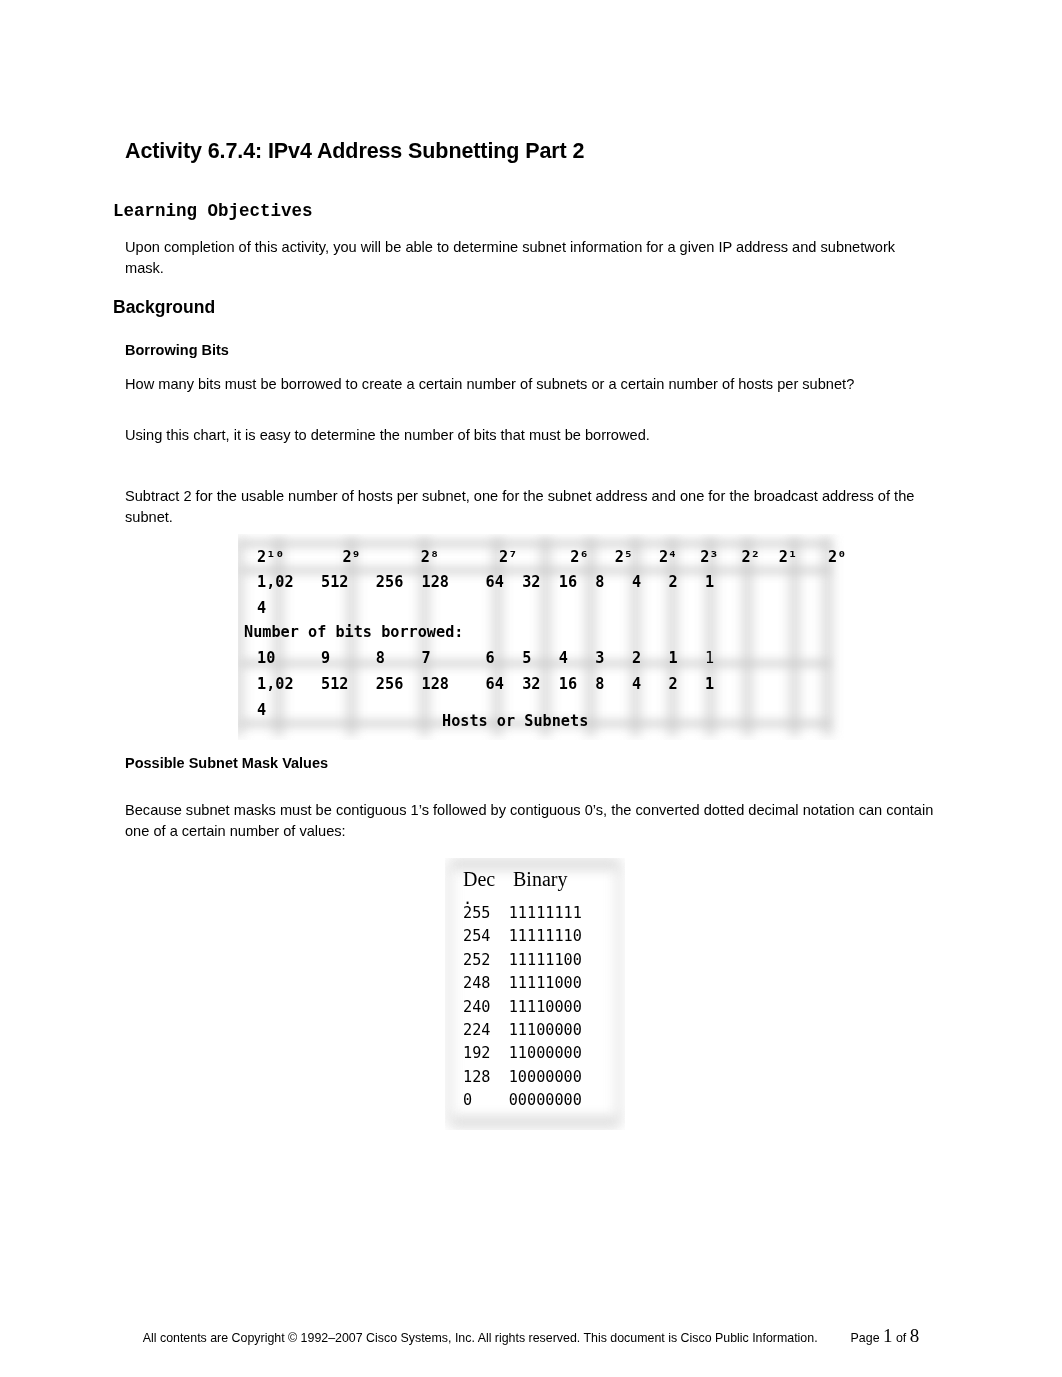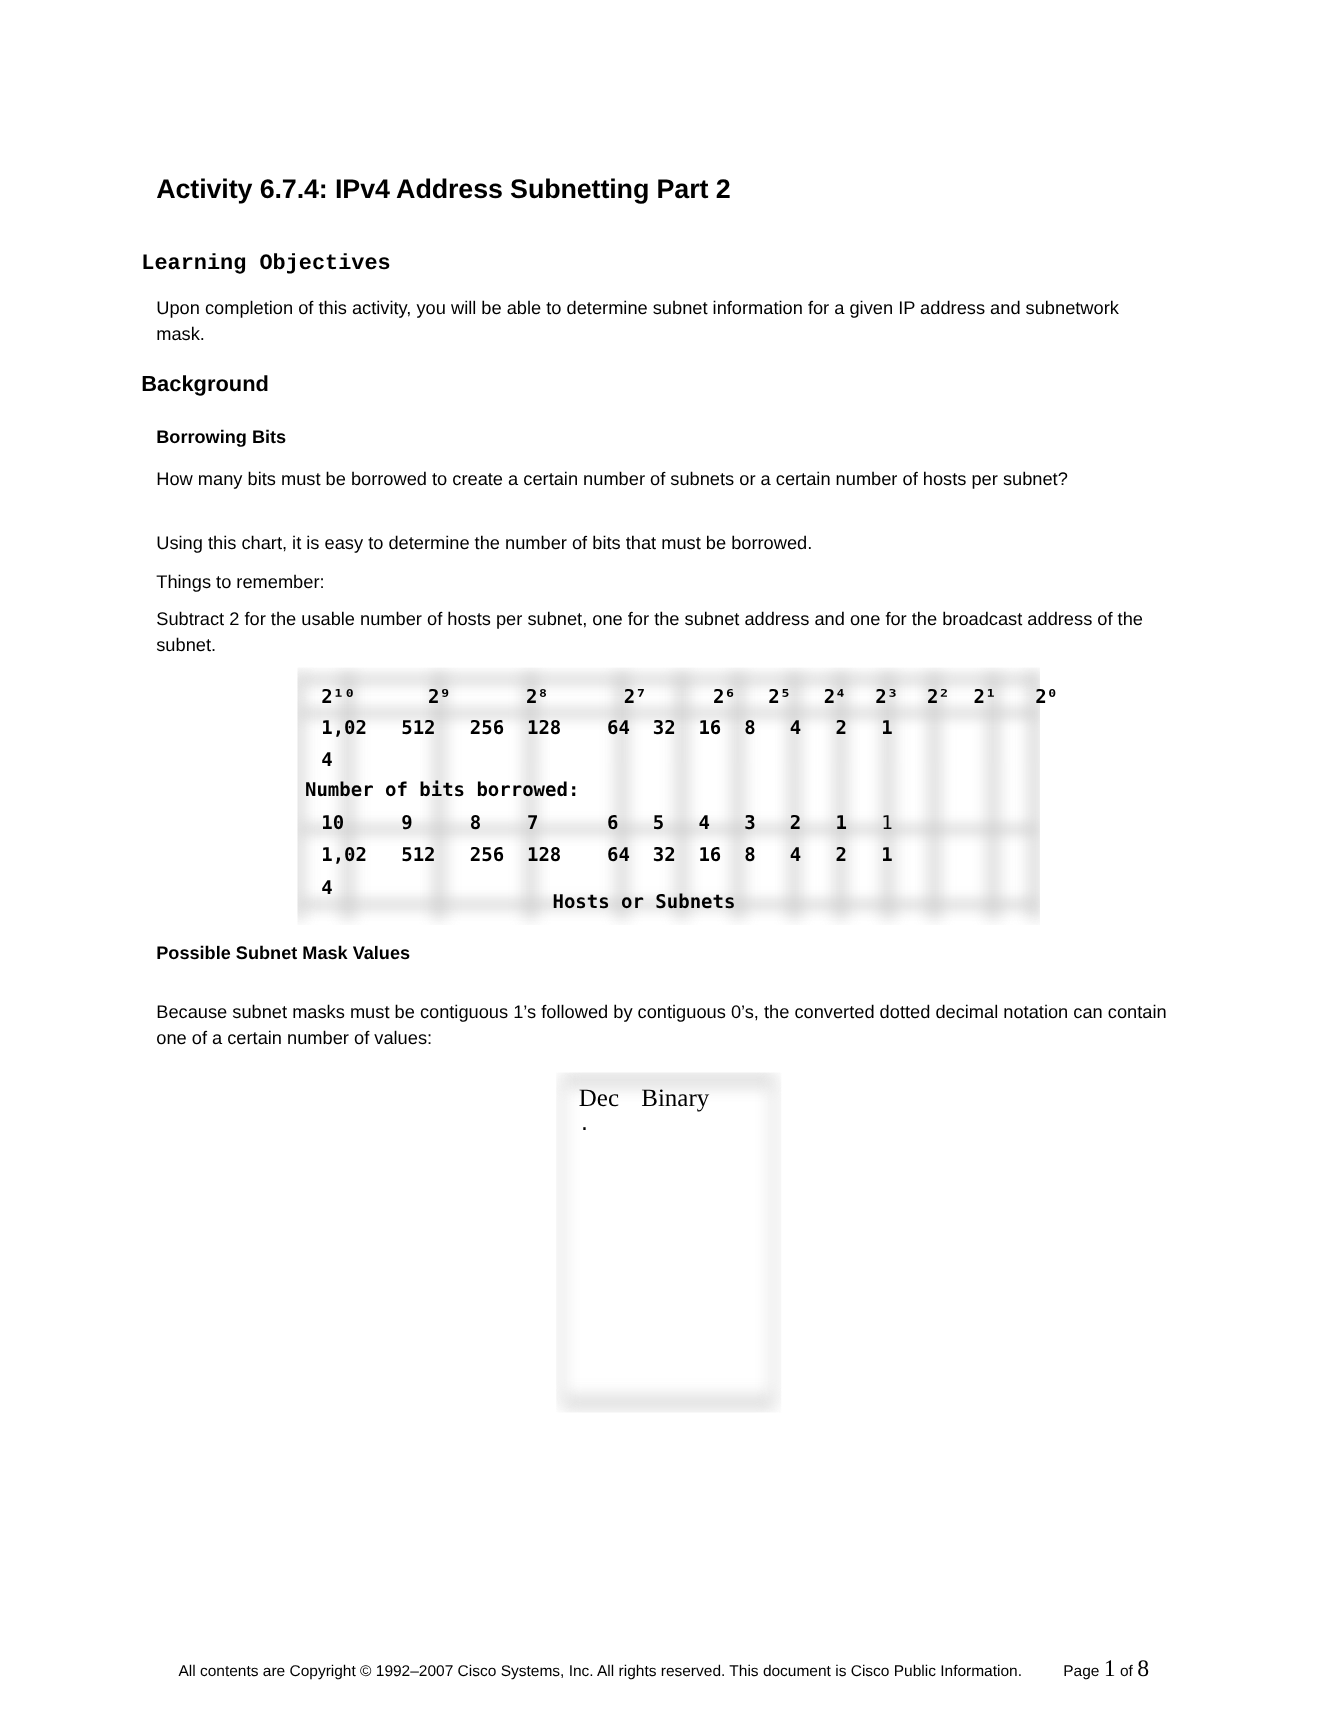--- a/index.html
+++ b/index.html
@@ -54,20 +54,21 @@
     width: 812px;
   }
 
   
   .chart-block {
     position: absolute;
     left: 238px;
     top: 534px;
     width: 594px;
     height: 206px;
+    padding-left: 28px;
   }
   .chart-ghosts {
     position: absolute;
     inset: 0;
     overflow: hidden;
   }
   .ghost-v {
     position: absolute;
     top: 4px;
     width: 9px;
@@ -176,21 +177,20 @@
   <div class="doc-title">Activity 6.7.4: IPv4 Address Subnetting Part 2</div>
 
   <div class="h1-sec" style="top:201px;font-family:Liberation Mono, monospace;">Learning Objectives</div>
   <div class="para" style="top:237px;">Upon completion of this activity, you will be able to determine subnet information for a given IP address and subnetwork mask.</div>
 
   <div class="h1-sec" style="top:297px;">Background</div>
 
   <div class="h2-sec" style="top:342px;">Borrowing Bits</div>
   <div class="para" style="top:374px;">How many bits must be borrowed to create a certain number of subnets or a certain number of hosts per subnet?</div>
   <div class="para" style="top:425px;">Using this chart, it is easy to determine the number of bits that must be borrowed.</div>
-  <div class="para" style="top:456px;">Things to remember:</div>
   <div class="para" style="top:486px;">Subtract 2 for the usable number of hosts per subnet, one for the subnet address and one for the broadcast address of the subnet.</div>
 
   <div class="chart-block">
     <div class="chart-ghosts">
       <div class="ghost-v" style="left:-4px;"></div>
       <div class="ghost-v" style="left:36px;"></div>
       <div class="ghost-v" style="left:109px;"></div>
       <div class="ghost-v" style="left:182px;"></div>
       <div class="ghost-v" style="left:255px;"></div>
       <div class="ghost-v" style="left:303px;"></div>
@@ -232,19 +232,28 @@
     <div class="mask-ghosts">
       <div class="mask-ghost-band" style="top:0px;"></div>
       <div class="mask-ghost-band" style="top:258px;"></div>
       <div class="mask-ghost-side" style="left:0px;"></div>
       <div class="mask-ghost-side" style="left:170px;"></div>
     </div>
 
     <div class="mask-head c1">Dec</div>
     <div class="mask-head c2">Binary</div>
     <div class="mask-dot">.</div>
+    <div class="mask-rows">255  11111111
+254  11111110
+252  11111100
+248  11111000
+240  11110000
+224  11100000
+192  11000000
+128  10000000
+0    00000000</div>
   </div>
 
   <div class="footer">
     <span>All contents are Copyright © 1992–2007 Cisco Systems, Inc. All rights reserved. This document is Cisco Public Information.</span><span class="pg"><span class="pgword">Page</span> <span class="pgnum">1</span> <span class="pgword">of</span> <span class="pgnum">8</span></span>
   </div>
 
 </div>
 
 </body></html>

